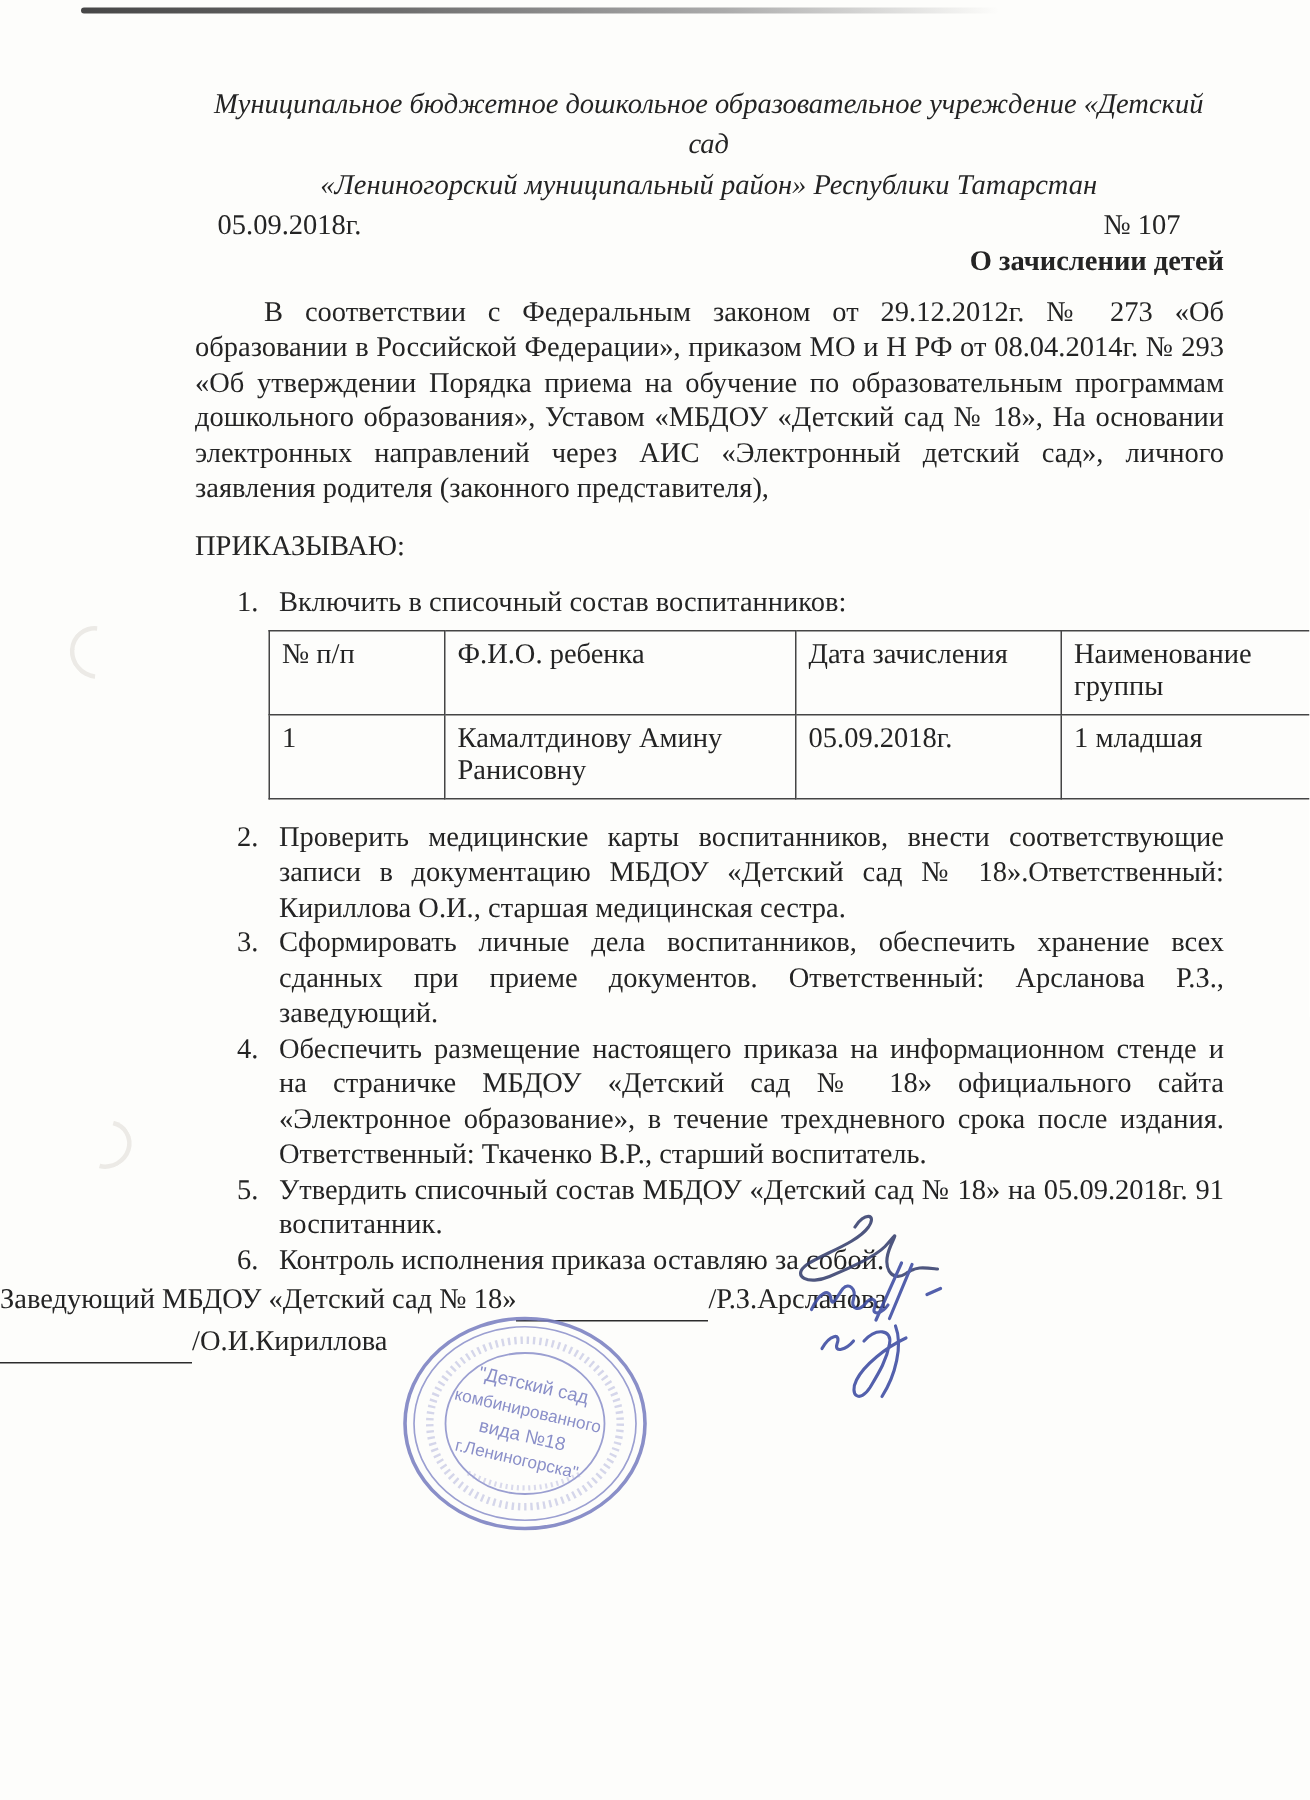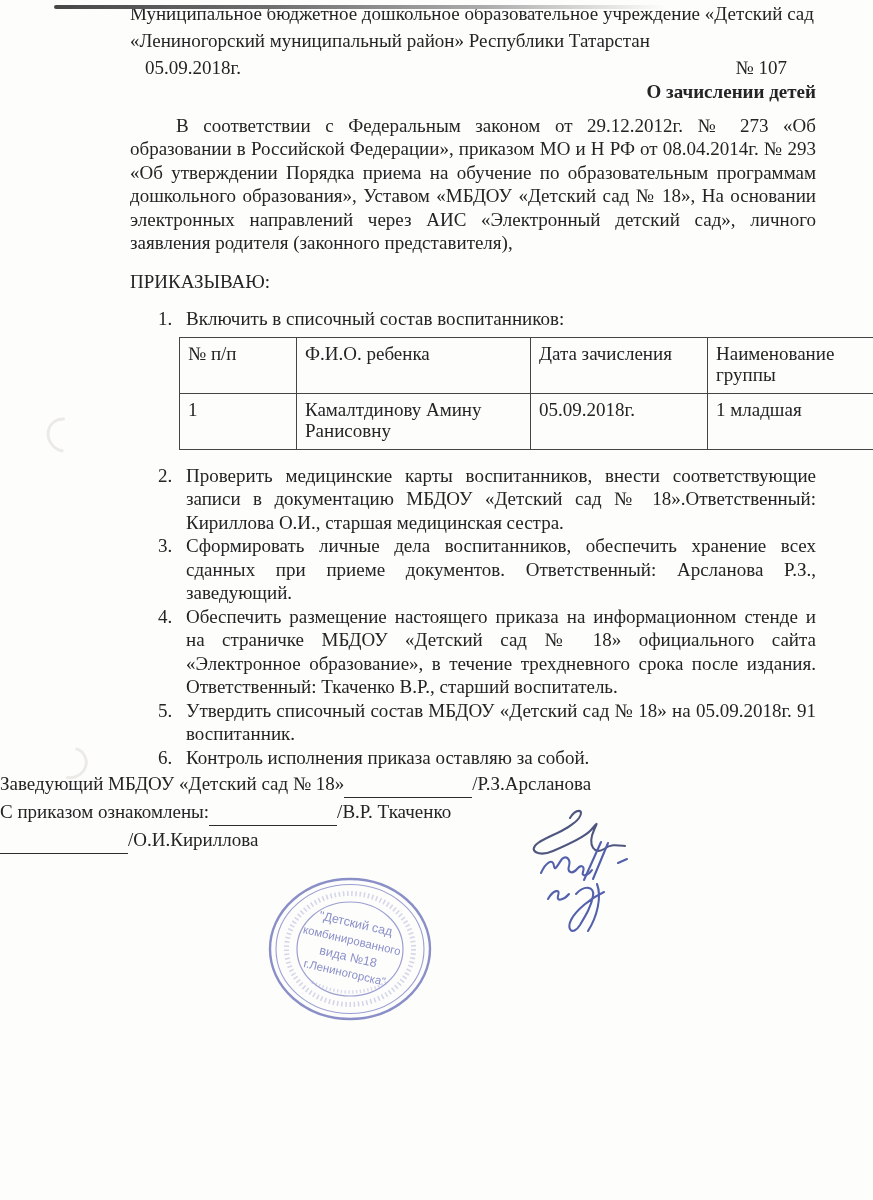--- a/index.html
+++ b/index.html
@@ -18,22 +18,22 @@
   .binder-mark {
     position:absolute; border-radius:50%;
     border:3px solid #eceae6;
     border-right-color:transparent; border-bottom-color:transparent;
   }
   .binder-mark.m1 { left:47px; top:417px; width:28px; height:30px; transform:rotate(-40deg); }
   .binder-mark.m2 { left:54px; top:747px; width:28px; height:26px; transform:rotate(-210deg); }
 
   
   .header {
-    margin:0 58px 0 130px;
-    font-size:19px; line-height:27px;
+    padding-top:56px; margin:0 58px 0 130px;
+    text-align:center; font-size:19px; line-height:27px;font-style:italic;
   }
   .date-row {
     display:flex; justify-content:space-between;
     margin:2px 86px 0 145px; font-size:19px; line-height:23px;
   }
   .subject { margin:1px 57px 0 64px; font-weight:bold; font-size:19px; line-height:23.5px;text-align:right; }
   .intro {
     margin:10px 57px 0 130px; text-align:justify; text-indent:46px;
     font-size:19px; line-height:23.5px;
   }
@@ -144,25 +144,20 @@
     </div>
   </div>
 
   <div class="sig-block">
     <div class="sig-row">
       <span class="sig-label">Заведующий МБДОУ «Детский сад № 18»</span>
       <span class="sig-line"></span>
       <span class="sig-name">/Р.З.Арсланова</span>
     </div>
     <div class="sig-row">
-      <span class="sig-label">С приказом ознакомлены:</span>
-      <span class="sig-line"></span>
-      <span class="sig-name">/В.Р. Ткаченко</span>
-    </div>
-    <div class="sig-row">
       <span class="sig-line"></span>
       <span class="sig-name">/О.И.Кириллова</span>
     </div>
   </div>
 
   <svg class="overlay" viewBox="0 0 873 1200" xmlns="http://www.w3.org/2000/svg">
     <g stroke="#3c4ba2" stroke-width="2.1" fill="none" stroke-linecap="round" opacity="0.88">
       <path stroke="#37406e" d="M 570 818 C 576 808 585 809 579 818 C 571 829 548 836 538 843 C 527 851 539 857 553 851 C 567 845 583 838 590 831 C 596 825 599 819 594 830 C 587 846 595 855 604 849 C 611 844 616 845 625 846"></path>
       <path d="M 541 873 C 546 862 553 858 554 866 C 555 872 558 864 562 859 C 566 855 571 859 569 866 C 567 872 572 875 577 869 C 581 864 585 866 583 872 C 581 877 588 876 592 870"></path>
       <path d="M 601 842 L 584 880 M 608 843 L 593 879 M 618 863 L 627 859"></path>

